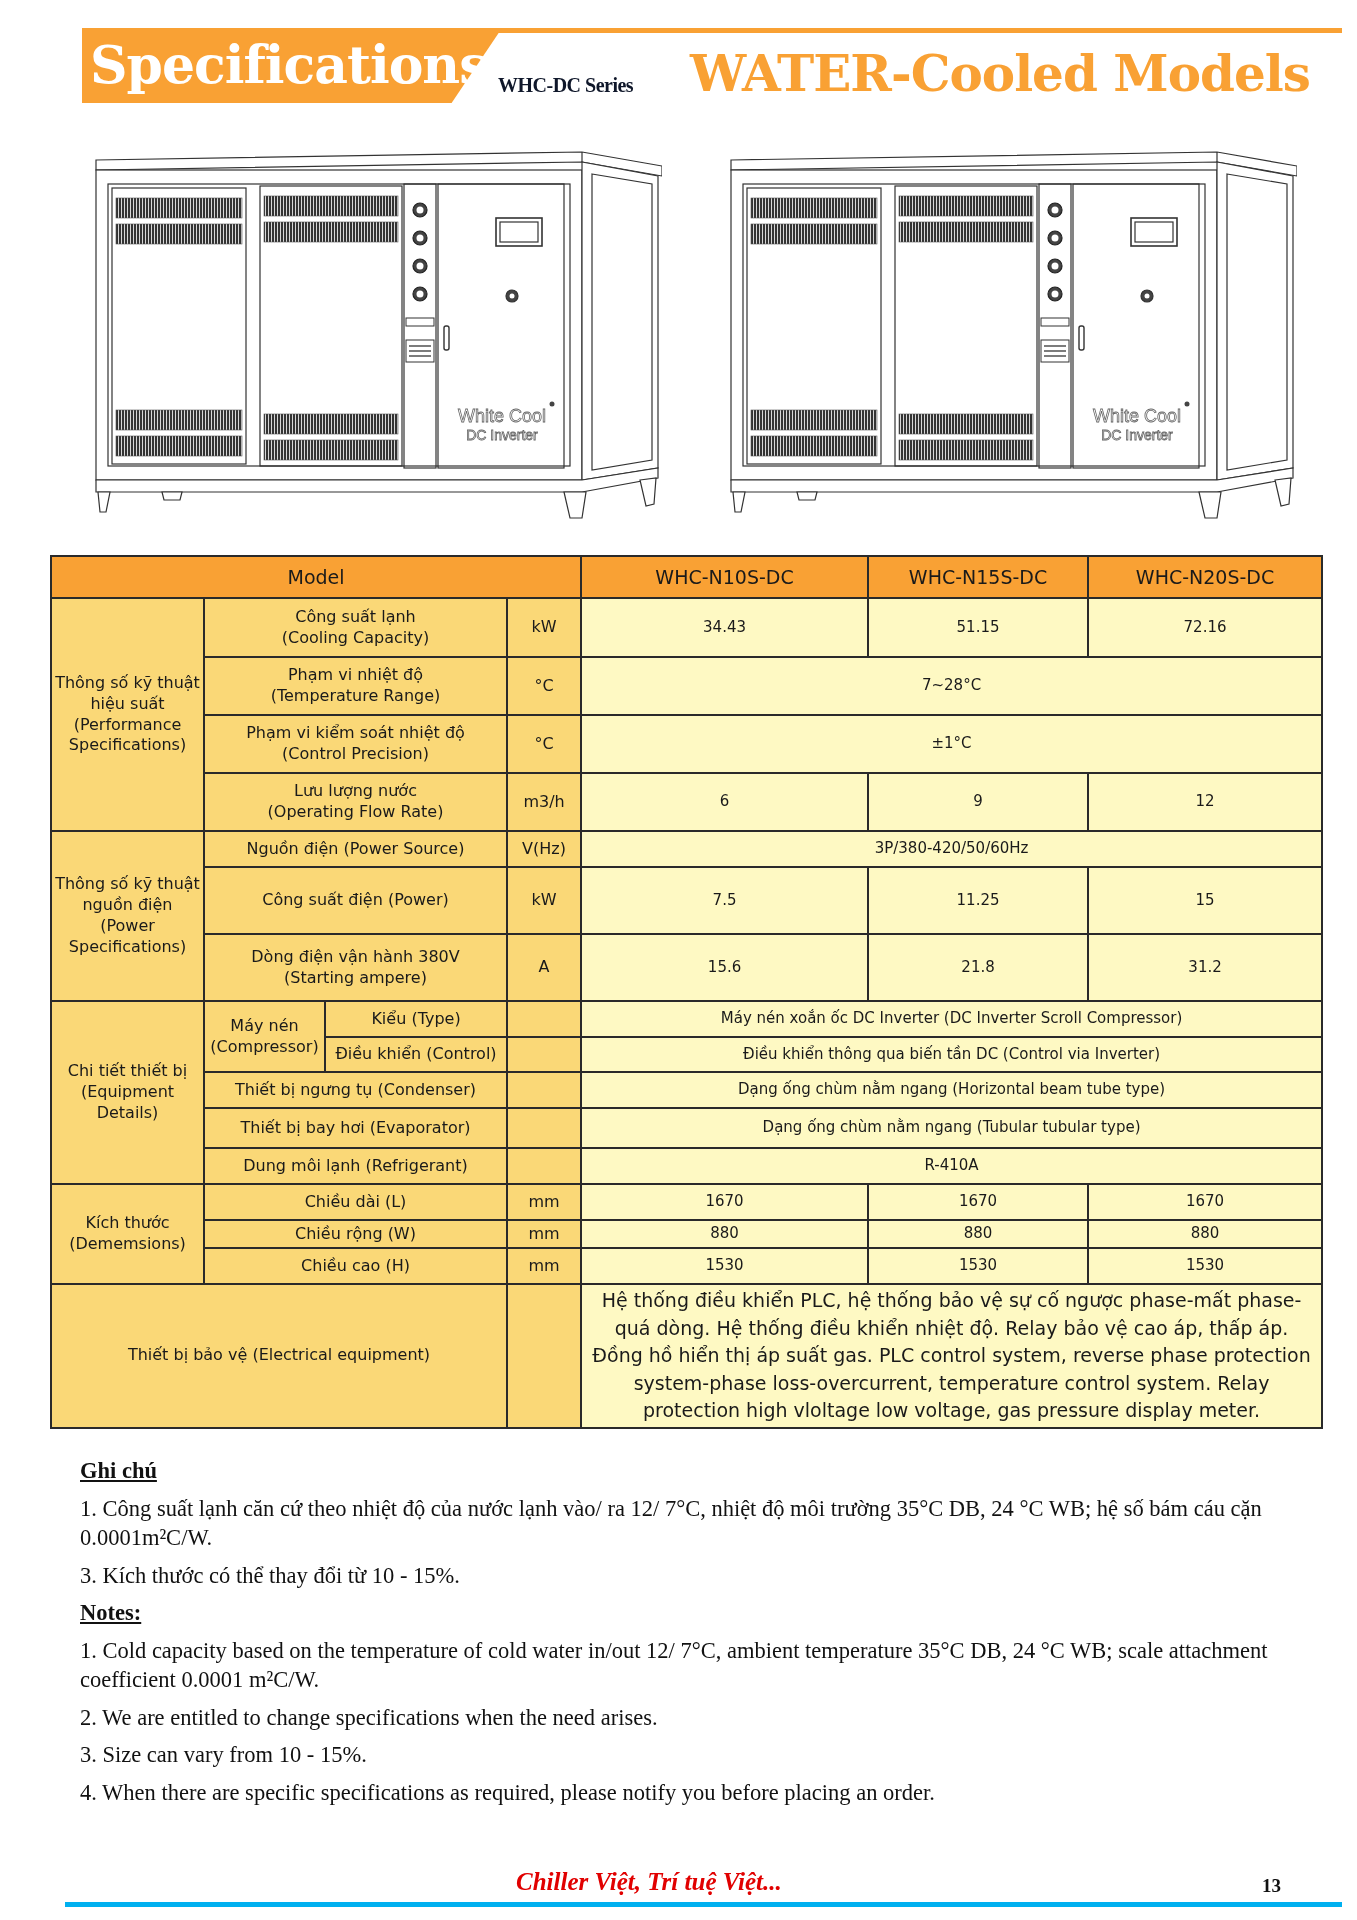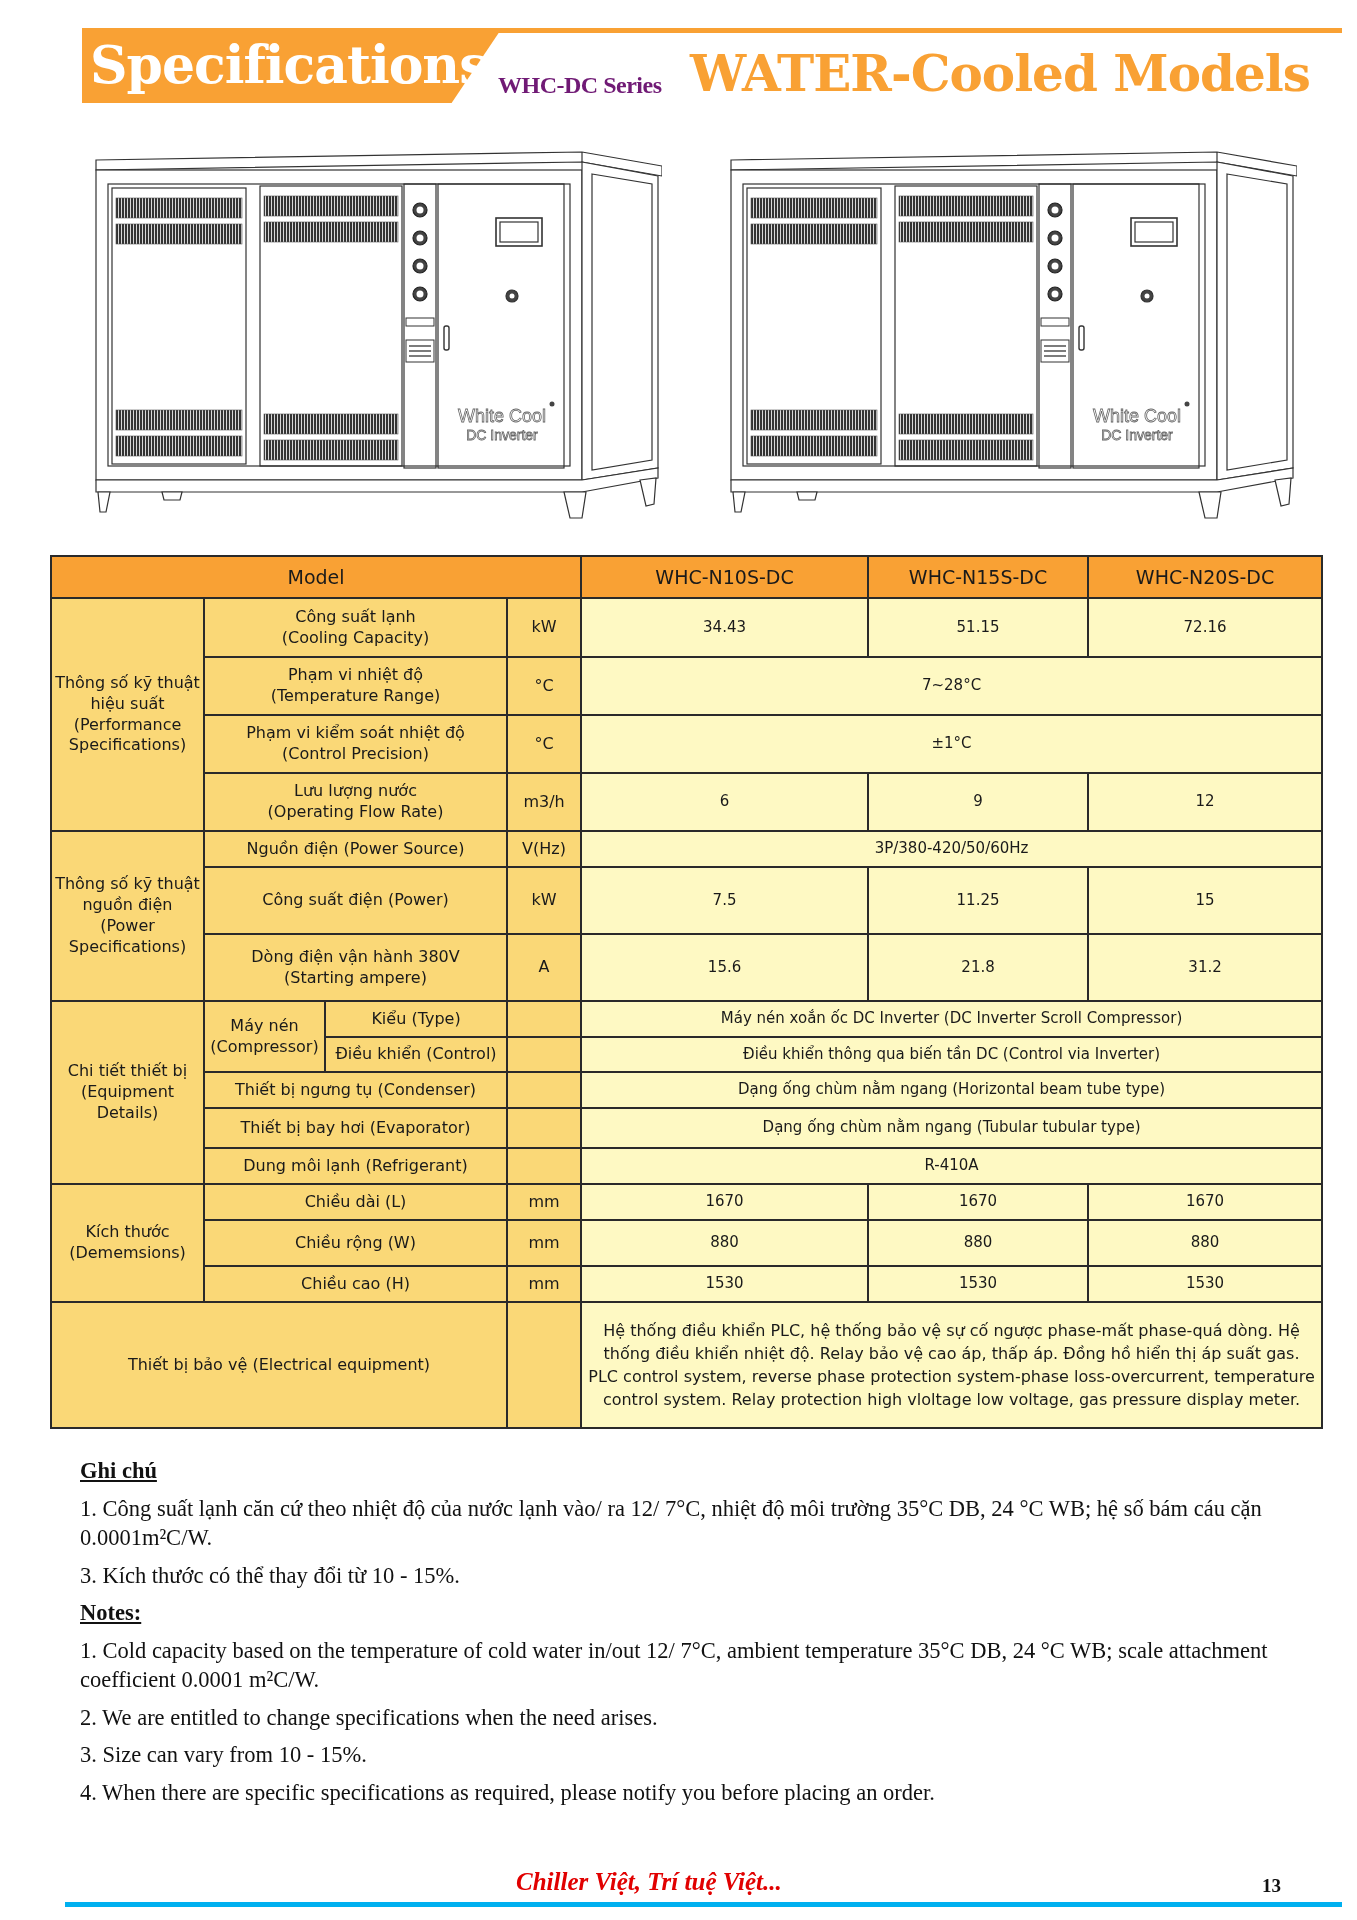--- a/index.html
+++ b/index.html
@@ -6,38 +6,38 @@
   html, body { width: 1357px; height: 1920px; background: #ffffff; overflow: hidden; }
   body { position: relative; font-family: "DejaVu Sans", sans-serif; color: #1a1a1a; }
 
   
   .hdr-line { position: absolute; left: 82px; top: 28px; width: 1260px; height: 5px; background: #f9a134; }
   .hdr-block { position: absolute; left: 82px; top: 28px; width: 420px; height: 75px; background: #f9a134;
                clip-path: polygon(0 0, 100% 0, 88% 100%, 0 100%); }
   .hdr-title { position: absolute; left: 90px; top: 30px; font-family: "DejaVu Serif", serif; font-weight: bold;
                font-size: 52px; color: #ffffff; letter-spacing: -1px; line-height: 70px; }
   .hdr-series { position: absolute; left: 498px; top: 70px; font-family: "Liberation Serif", serif; font-weight: bold;
-                font-size: 24px; color: #701a75; line-height: 30px; letter-spacing: -0.5px; }
+                font-size: 20px; color: #0f172a; line-height: 30px; letter-spacing: -0.5px; }
   .hdr-models { position: absolute; left: 690px; top: 40px; font-family: "DejaVu Serif", serif; font-weight: bold;
                 font-size: 50px; color: #f9a134; line-height: 68px; letter-spacing: -1px; }
 
   
   .machine { position: absolute; top: 148px; width: 570px; height: 372px; }
   .machine svg { width: 100%; height: 100%; display: block; }
 
   
   .spec-table { position: absolute; left: 50px; top: 555px; width: 1271px; border-collapse: collapse;
                 font-family: "DejaVu Sans", sans-serif; font-size: 16px; table-layout: fixed; }
   .spec-table td, .spec-table th { border: 2px solid #2a2a2a; text-align: center; vertical-align: middle;
                 font-weight: normal; line-height: 1.3; padding: 0 3px; }
   .spec-table th { background: #f9a134; font-size: 19px; height: 42px; }
   .spec-table .y { background: #fad877; }
   .spec-table .v { background: #fef9c3; font-size: 15px; }
   .spec-table .group { font-size: 16px; }
-  .spec-table .prot { font-size: 16px; line-height: 1.45; padding: 12px 6px; }
+  .spec-table .prot { font-size: 19px; line-height: 1.45; padding: 2px 6px; }
 
   
   .notes { position: absolute; left: 72px; top: 1448px; width: 1240px; font-family: "Liberation Serif", serif;
            font-size: 22.5px; line-height: 29.5px; color: #111; }
   .notes .head { font-weight: bold; text-decoration: underline; }
   .notes p { margin: 8px; }
 
   
   .footer-slogan { position: absolute; left: 516px; top: 1866px; font-family: "Liberation Serif", serif;
                    font-style: italic; font-weight: bold; font-size: 25px; color: #e10000; line-height: 32px; }
@@ -286,21 +286,21 @@
   </tr>
 
   <tr style="height:36px">
     <td rowspan="3" class="y group">Kích thước (Dememsions)</td>
     <td colspan="2" class="y">Chiều dài (L)</td>
     <td class="y">mm</td>
     <td class="v">1670</td>
     <td class="v">1670</td>
     <td class="v">1670</td>
   </tr>
-  <tr style="height:46px">
+  <tr style="height:28px">
     <td colspan="2" class="y">Chiều rộng (W)</td>
     <td class="y">mm</td>
     <td class="v">880</td>
     <td class="v">880</td>
     <td class="v">880</td>
   </tr>
   <tr style="height:36px">
     <td colspan="2" class="y">Chiều cao (H)</td>
     <td class="y">mm</td>
     <td class="v">1530</td>

